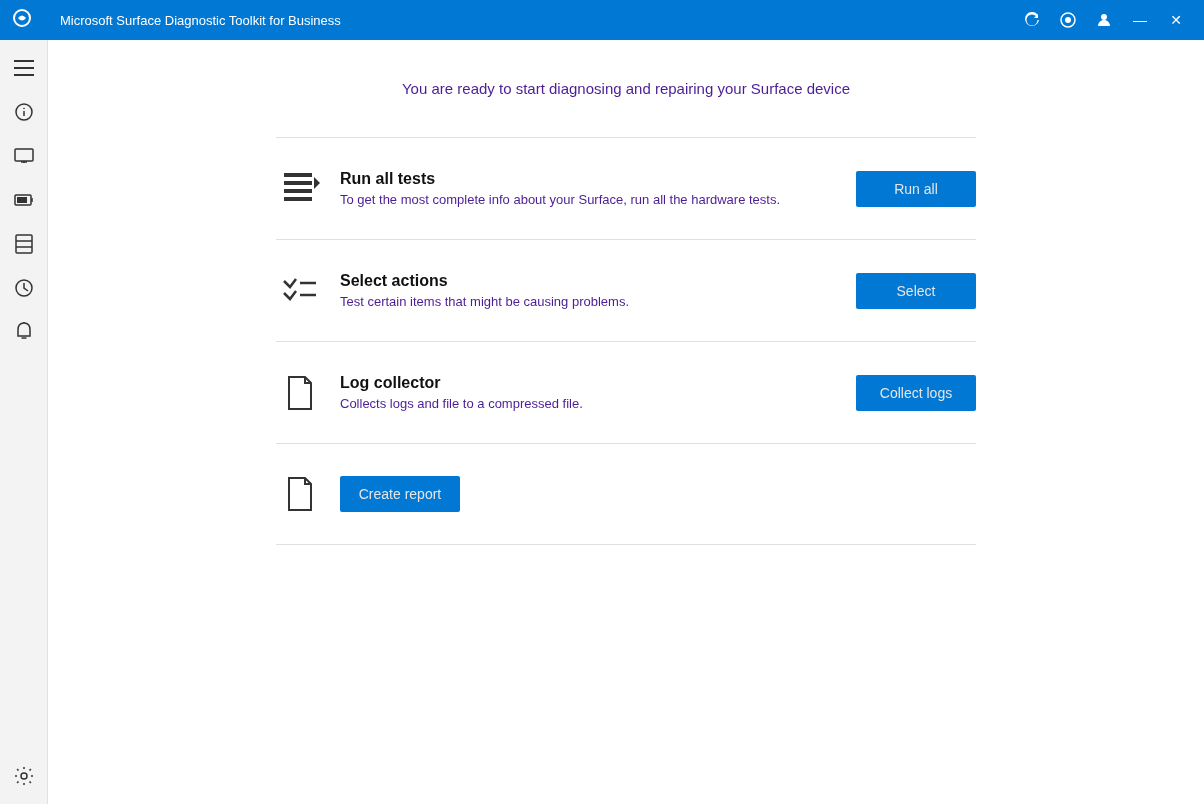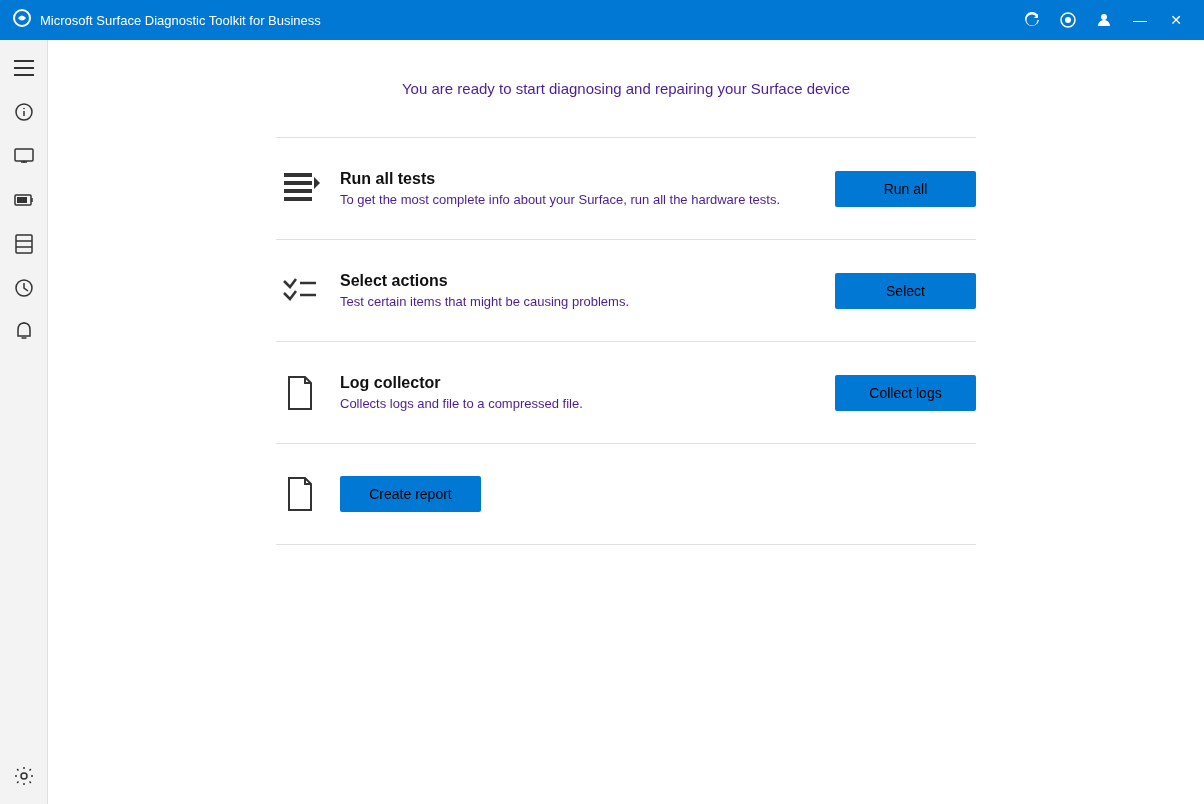--- a/index.html
+++ b/index.html
@@ -7,20 +7,21 @@
 
     
     .title-bar {
       background: #0078d4;
       color: #fff;
       height: 40px;
       display: flex;
       align-items: center;
       padding: 0 12px;
       flex-shrink: 0;
+      gap: 20px;
     }
     .title-bar-icon { margin-right: 8px; font-size: 18px; }
     .title-bar-title { font-size: 13px; flex: 1; }
     .title-bar-controls { display: flex; gap: 4px; }
     .title-bar-btn {
       width: 32px; height: 32px;
       display: flex; align-items: center; justify-content: center;
       color: #fff; font-size: 14px; cursor: pointer;
       border: none; background: transparent;
     }
@@ -97,24 +98,24 @@
       color: #111;
       margin-bottom: 4px;
     }
     .action-desc {
       font-size: 13px;
       color: #4c1d95;
     }
 
     .action-btn {
       background: #0078d4;
-      color: #000000;
+      color: #e5e5e5;
       border: none;
       padding: 10px 0;
-      width: 141px;
+      width: 120px;
       font-size: 14px;
       cursor: pointer;
       border-radius: 2px;
       flex-shrink: 0;
     }
 
     
     .icon-run-all {
       display: flex; align-items: center; justify-content: center;
     }

